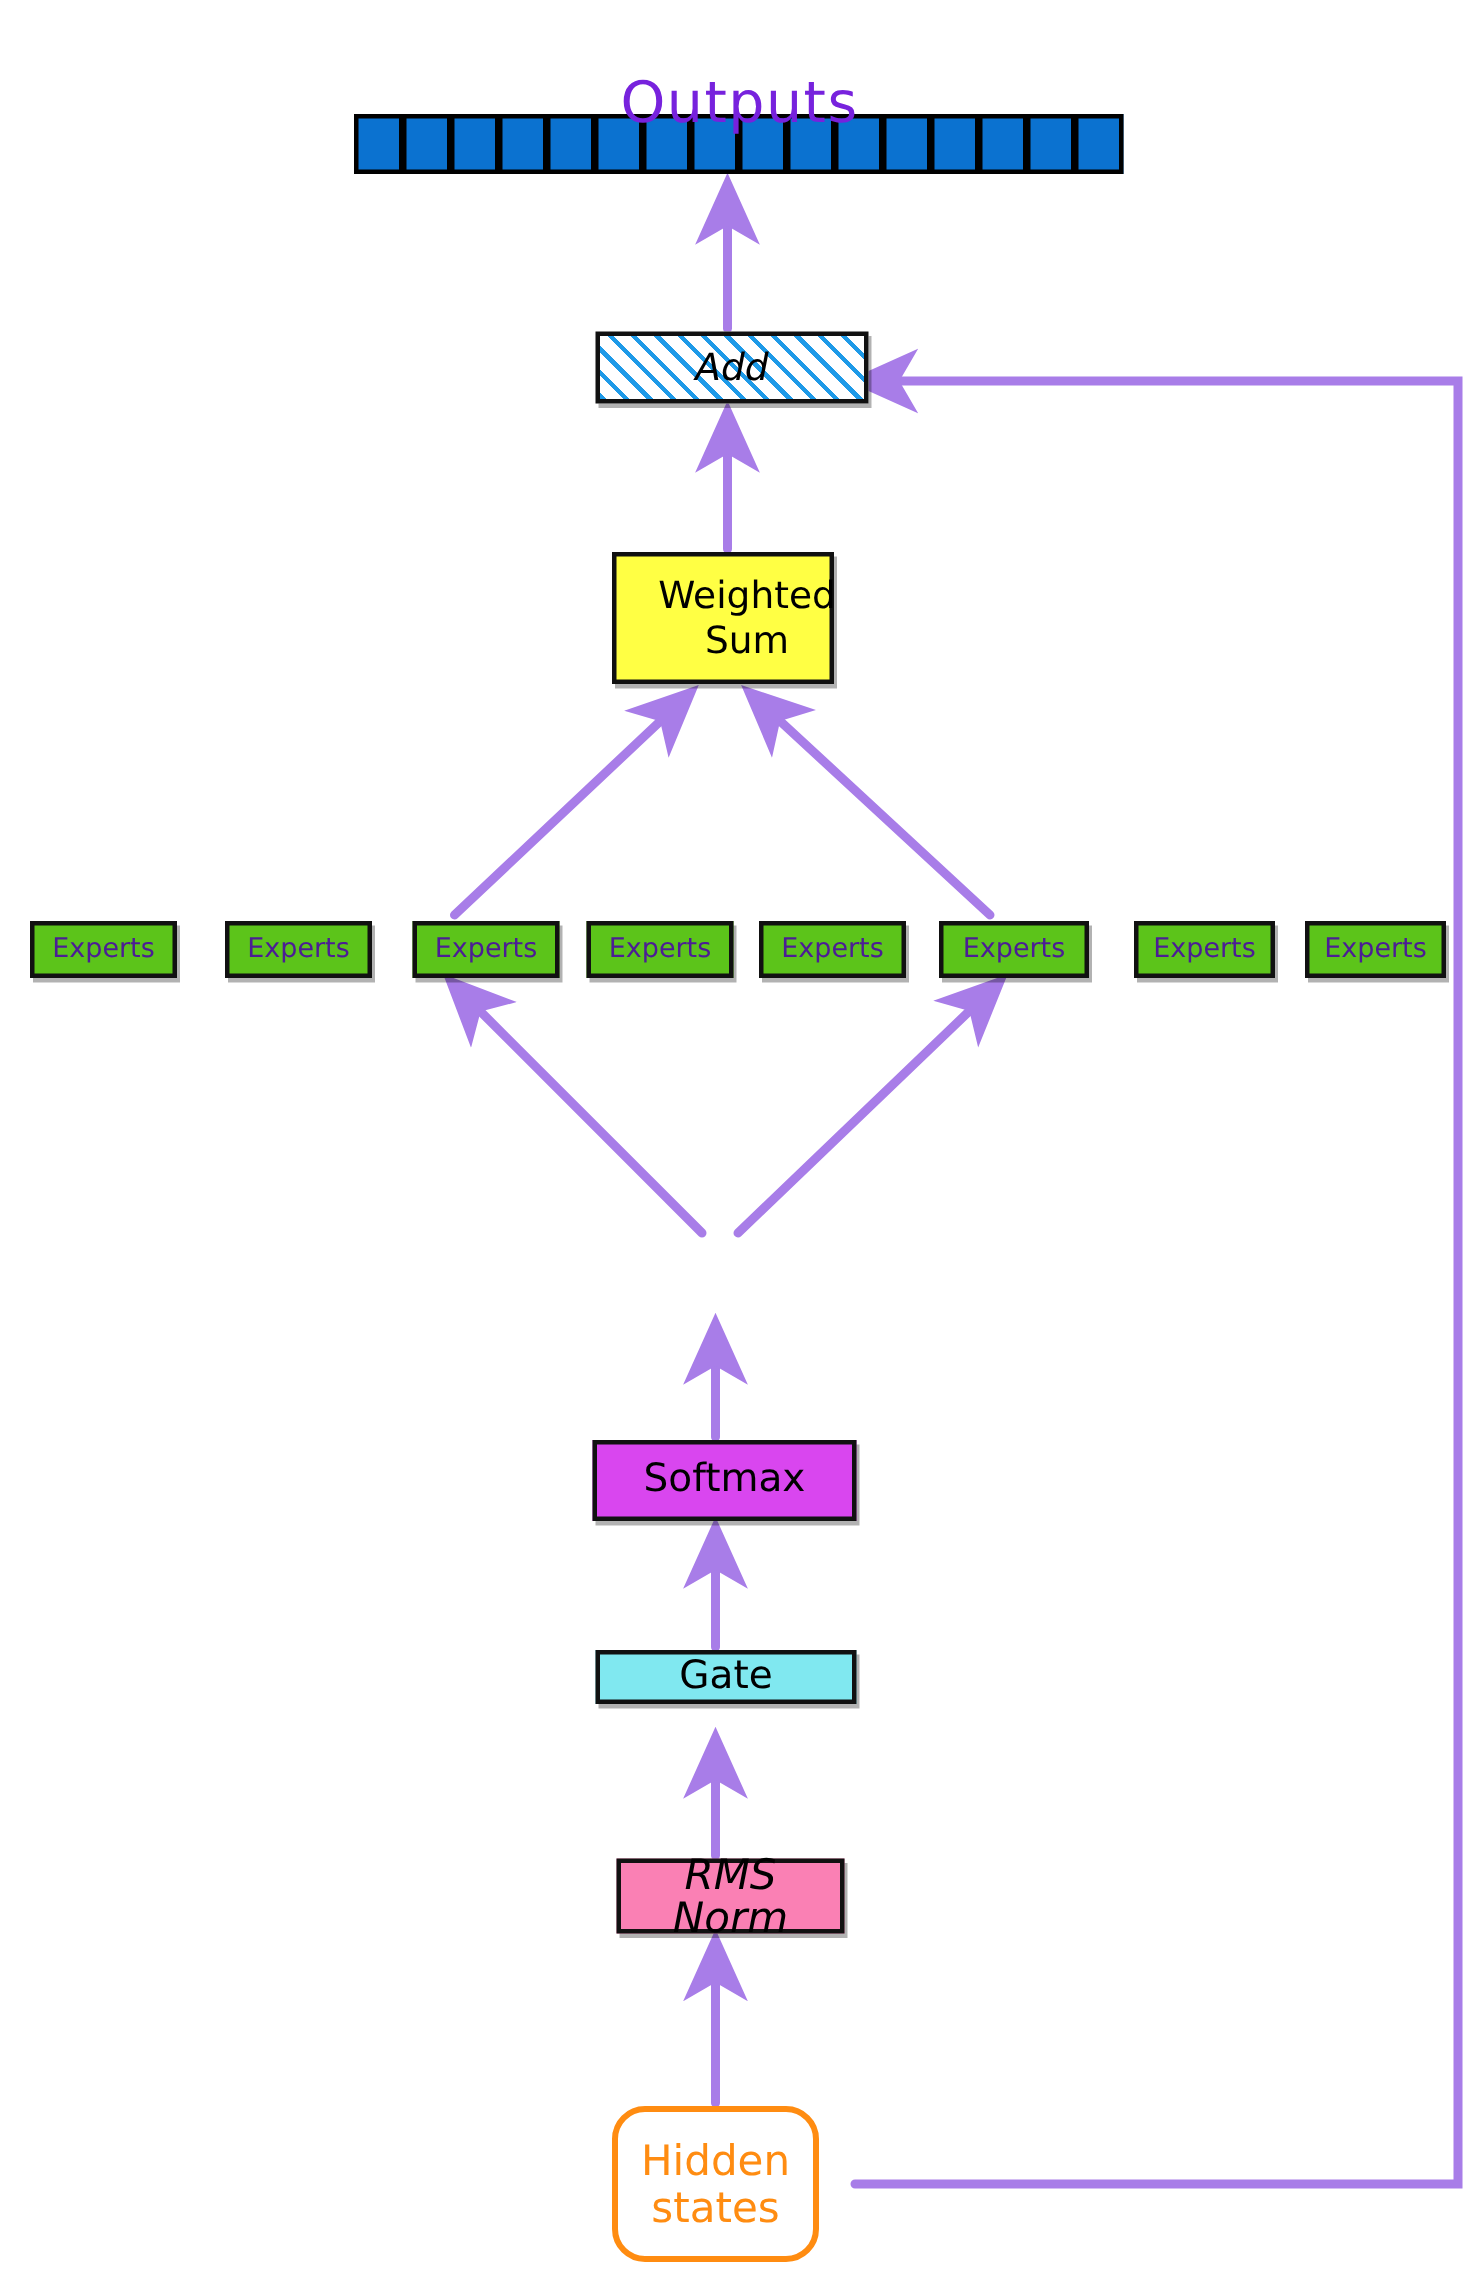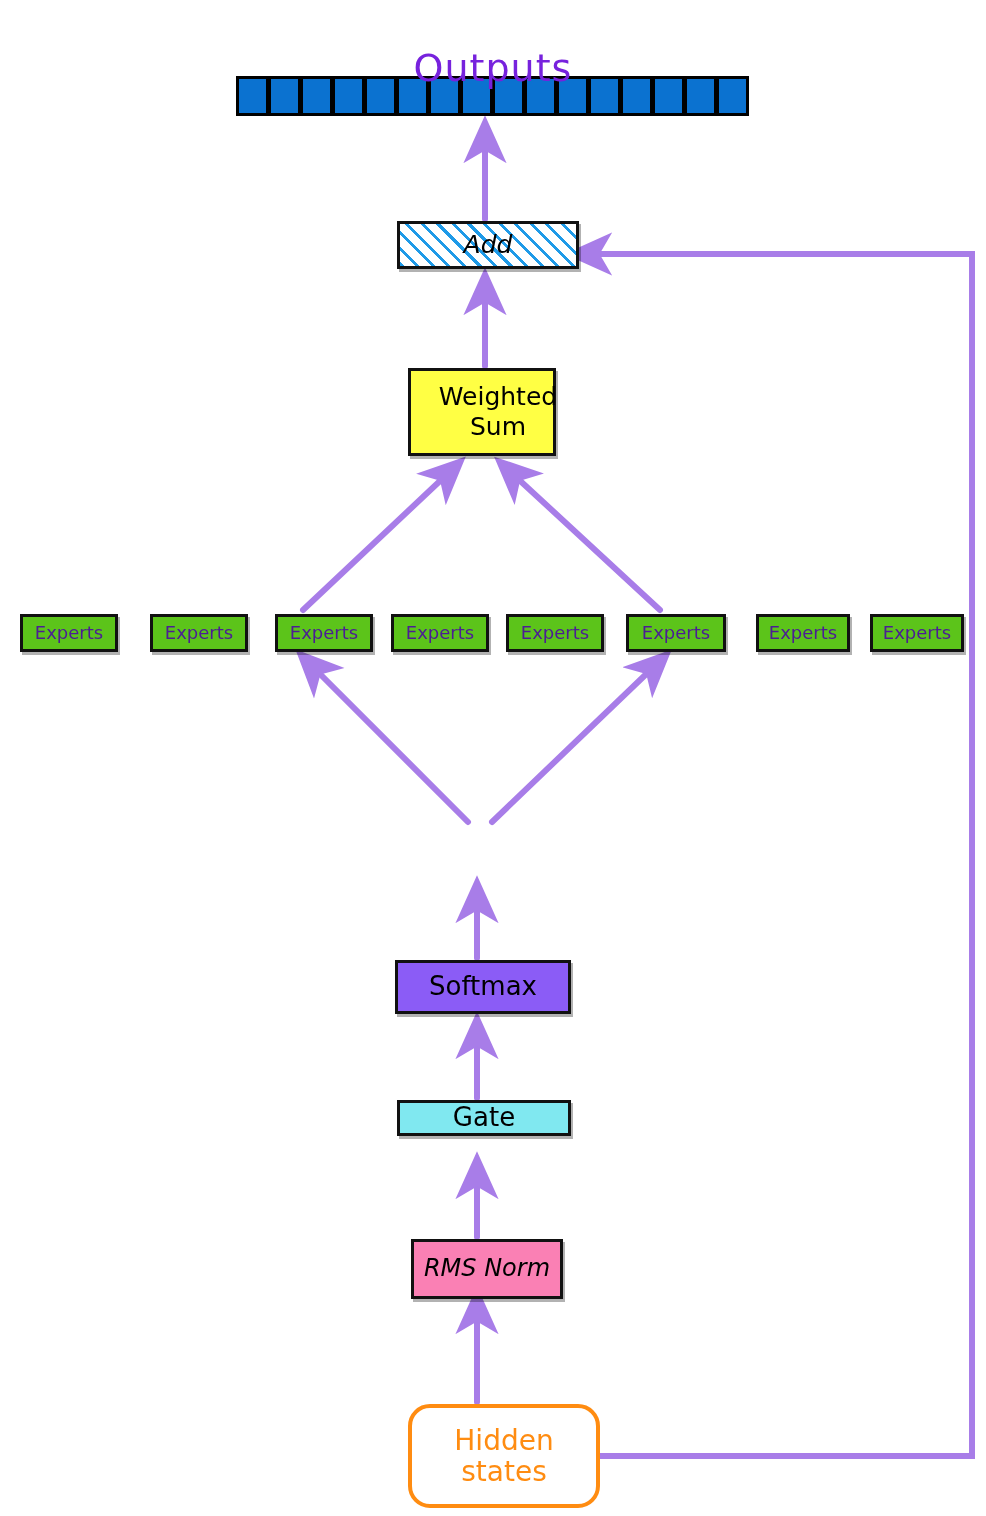--- a/index.html
+++ b/index.html
@@ -100,36 +100,36 @@
     padding-left: 32px;
   }
   #node-weighted-sum .l2 { margin-top: 4px; }
   #node-topk {
     left: 400px; top: 824px; width: 152px; height: 54px;
     background: #ffa812;
     font-size: 26px;
   }
   #node-softmax {
     left: 383px; top: 960px; width: 176px; height: 54px;
-    background: #8b5cf6;
+    background: #d946ef;
     font-size: 26px;
   }
   #node-gate {
     left: 385px; top: 1100px; width: 174px; height: 36px;
     background: #80e8f0;
     font-size: 26px;
   }
   #node-rmsnorm {
-    left: 399px; top: 1239px; width: 152px; height: 60px;
+    left: 399px; top: 1239px; width: 152px; height: 50px;
     background: #fa80b4;
-    font-size: 24px;
+    font-size: 28px;
     font-style: italic;
   }
   #node-hidden {
-    left: 396px; top: 1404px; width: 192px; height: 104px;
+    left: 396px; top: 1404px; width: 138px; height: 104px;
     background: #ffffff;
     border: 4px solid #ff8c11;
     border-radius: 22px;
     box-shadow: none;
     color: #ff8c11;
     font-size: 28px;
     flex-direction: column;
   }
   #node-hidden .l2 { margin-top: 2px; }
 

